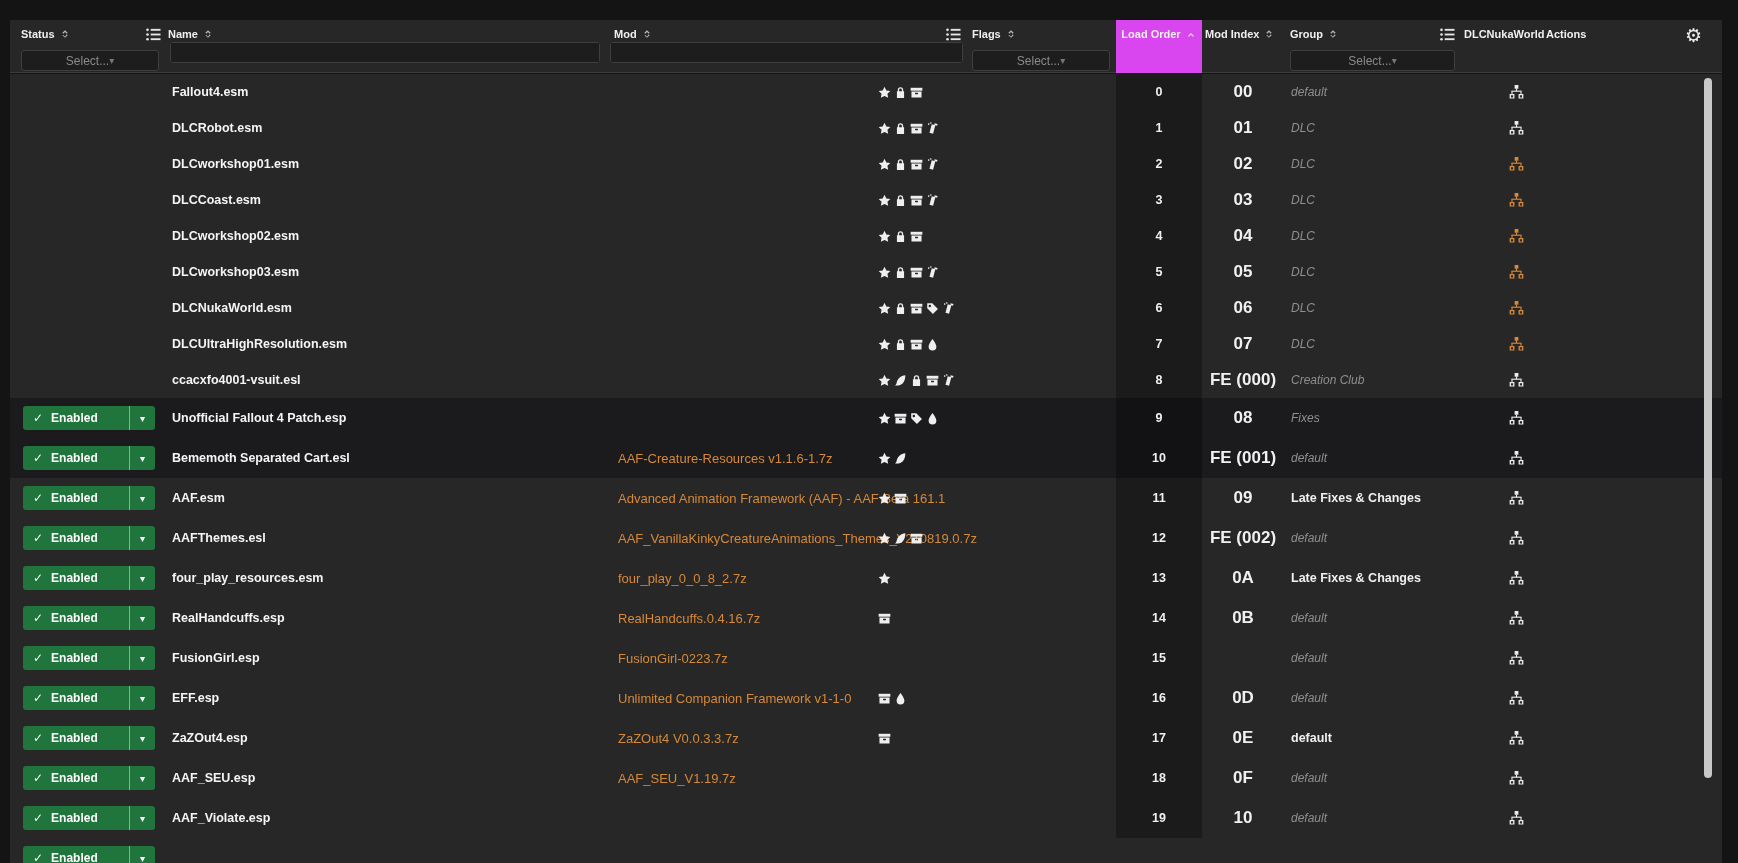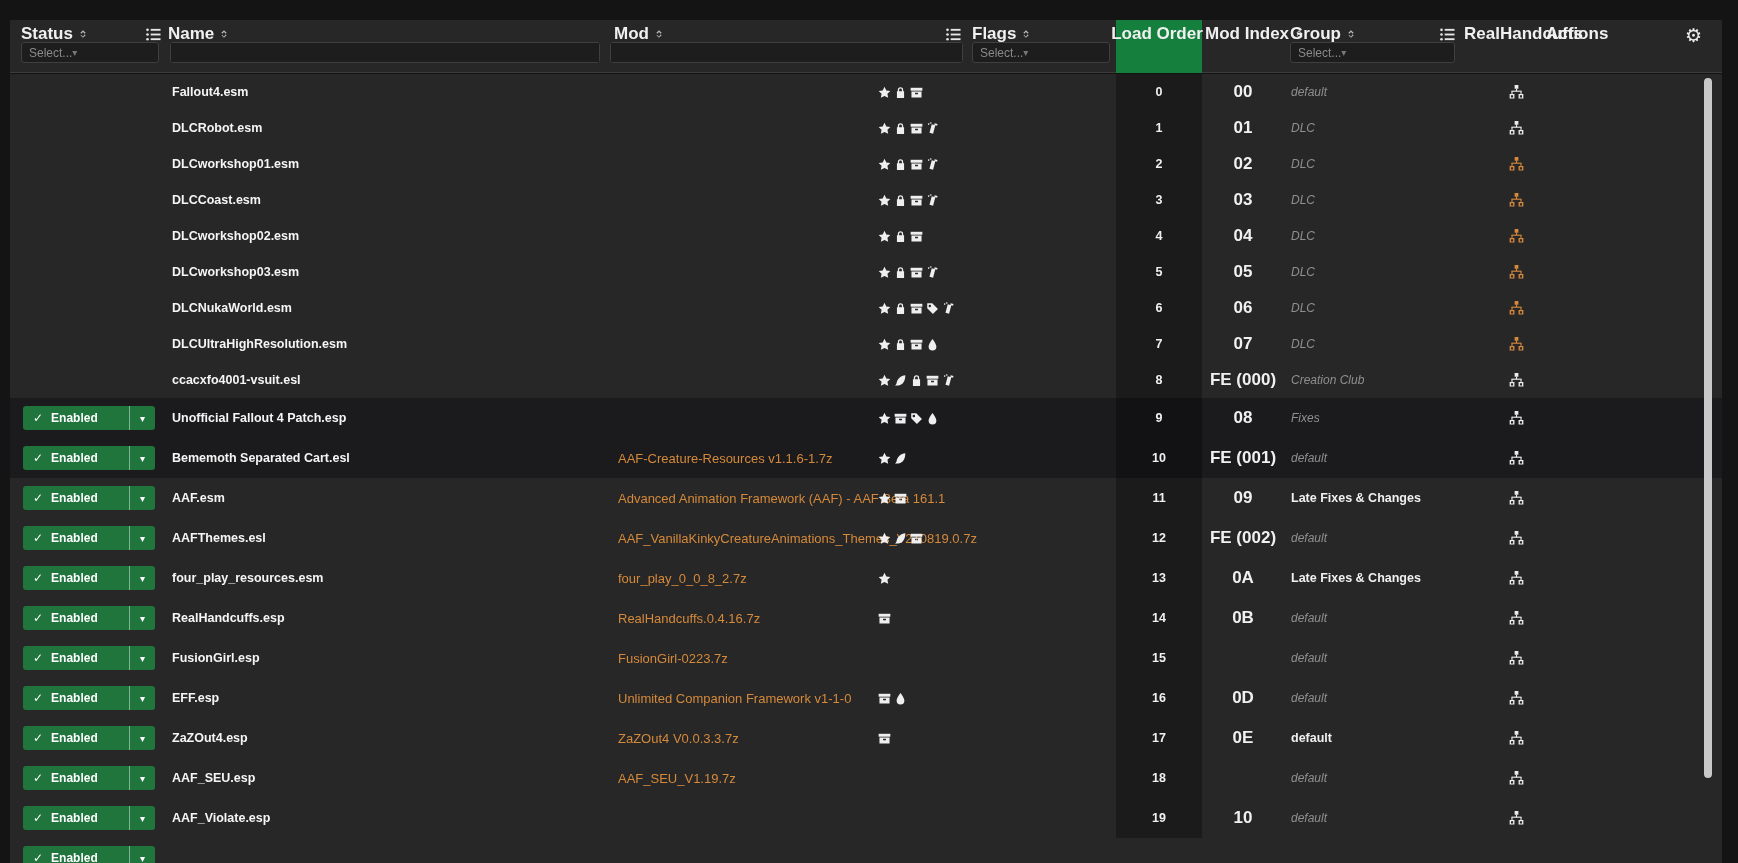--- a/index.html
+++ b/index.html
@@ -3,31 +3,31 @@
 <meta charset="utf-8">
 <style>
   :root{
     --page-bg:#141414; --panel-bg:#272727; --sel-bg:#1b1b1d; --text:#f0f0f0;
     --muted:#8f8f8f; --orange:#d5893b; --green:#1f753c; --border:#3f3f3f;
   }
   *{margin:0;padding:0;box-sizing:border-box;}
   html,body{width:1738px;height:863px;overflow:hidden;}
   body{background:var(--page-bg);font-family:"Liberation Sans","DejaVu Sans",sans-serif;color:var(--text);position:relative;}
   .panel-header{position:absolute;left:10px;top:20px;width:1712px;height:53px;background:var(--panel-bg);border-bottom:1px solid #3c3c3c;}
-  .hlabel{position:absolute;top:6px;font-size:17px;font-weight:700;color:var(--text);white-space:nowrap;display:flex;align-items:center;gap:4px;height:16px;}
+  .hlabel{position:absolute;top:6px;font-size:11px;font-weight:700;color:var(--text);white-space:nowrap;display:flex;align-items:center;gap:4px;height:16px;}
   .sort-ic{width:12px;height:12px;fill:#b9b9b9;flex:0 0 auto;}
   .sort-asc{width:12px;height:12px;fill:#e3e3e3;}
   .list-ic{position:absolute;top:7px;width:15px;height:15px;fill:#e6e6e6;cursor:pointer;}
   .filter{position:absolute;top:22px;height:21px;background:#1d1d1d;border:1px solid var(--border);border-radius:3px;font-size:12px;}
-  .sel{display:flex;align-items:center;justify-content:flex-start;padding:0 7px;color:#8a8a8a;cursor:pointer;}
+  .sel{display:flex;align-items:center;justify-content:center;padding:0 7px;color:#8a8a8a;cursor:pointer;margin-top:8px;}
   .sel .caret{color:#777;font-size:10px;}
   .txt{color:#ddd;padding:0 7px;width:100%;outline:none;}
   input.txt{background:#1d1d1d;border:none;height:100%;font-size:12px;font-family:inherit;}
   .filter.inputbox{padding:0;}
-  .lo-head{position:absolute;left:1106px;top:0;width:86px;height:53px;background:#15803d;}
+  .lo-head{position:absolute;left:1106px;top:0;width:86px;height:53px;background:#d946ef;}
   .lo-head .hlabel{position:static;margin-top:6px;justify-content:center;}
   .gear{position:absolute;top:2px;left:1675px;font-size:19px;color:#ececec;cursor:pointer;line-height:28px;}
   #rows{position:absolute;left:10px;top:74px;width:1712px;height:789px;overflow:hidden;background:var(--panel-bg);}
   .row{position:relative;width:100%;}
   .row.h36{height:36px;text-align:right;} .row.h40{height:40px;}
   .row.selected{background:var(--sel-bg);}
   .cell{position:absolute;top:0;height:100%;display:flex;align-items:center;}
   .c-status{left:13px;width:132px;}
   .c-name{left:162px;font-weight:700;font-size:12.5px;color:#f5f5f5;white-space:nowrap;}
   .c-mod{left:608px;font-size:13px;color:var(--orange);white-space:nowrap;cursor:pointer;}
@@ -144,21 +144,21 @@
 
   <svg class="list-ic" style="left:1430px" viewBox="0 0 16 16">
       <circle cx="1.6" cy="3" r="1.4"></circle>
       <rect x="5" y="2" width="10.5" height="2"></rect>
       <circle cx="1.6" cy="8" r="1.4"></circle>
       <rect x="5" y="7" width="10.5" height="2"></rect>
       <circle cx="1.6" cy="13" r="1.4"></circle>
       <rect x="5" y="12" width="10.5" height="2"></rect>
     </svg>
   <div class="hlabel" style="left:1454px">
-    <span>RealHandcuffs</span>
+    <span>DLCNukaWorld</span>
   </div>
 
   <div class="hlabel" style="left:1536px">
     <span>Actions</span>
   </div>
 
   <div class="gear">⚙</div>
 </div>
 
 <div id="rows">
@@ -801,20 +801,21 @@
           </div>
           <div class="btn-caret">
             <span>▾</span>
           </div>
         </div>
       </div>
       <div class="cell c-name">AAF_SEU.esp</div>
       <div class="cell c-mod">AAF_SEU_V1.19.7z</div>
       <div class="cell c-flags"></div>
       <div class="cell c-lo">18</div>
+      <div class="cell c-idx">0F</div>
       <div class="cell c-group">default</div>
       <div class="cell c-dep">
         <svg viewBox="0 0 16 16" class="dep-white">
           <rect x="6" y="0" width="4" height="4"></rect>
           <rect x="7.4" y="4" width="1.2" height="2.6"></rect>
           <rect x="2.6" y="6" width="10.8" height="1.2"></rect>
           <rect x="2.6" y="6.6" width="1.2" height="2.9"></rect>
           <rect x="12.2" y="6.6" width="1.2" height="2.9"></rect>
           <path fill-rule="evenodd" d="M.7 9.5h5.1v5H.7zm1.4 1.3v2.4h2.3v-2.4z"></path>
           <path fill-rule="evenodd" d="M10.2 9.5h5.1v5h-5.1zm1.4 1.3v2.4h2.3v-2.4z"></path>

